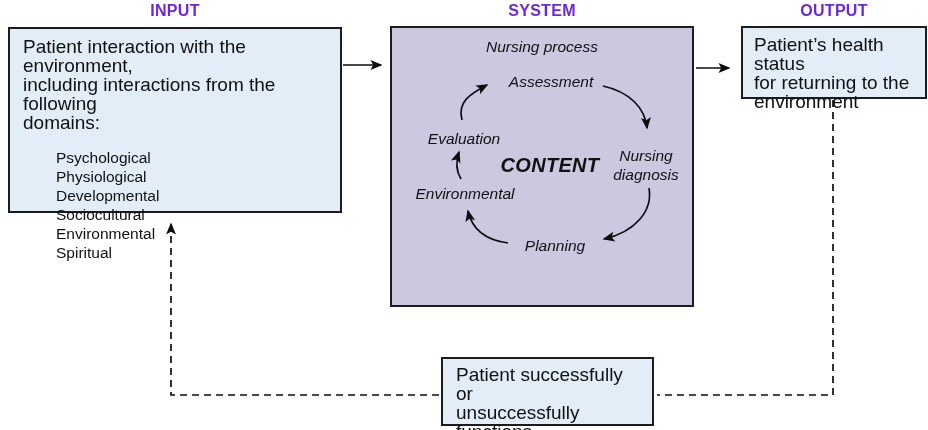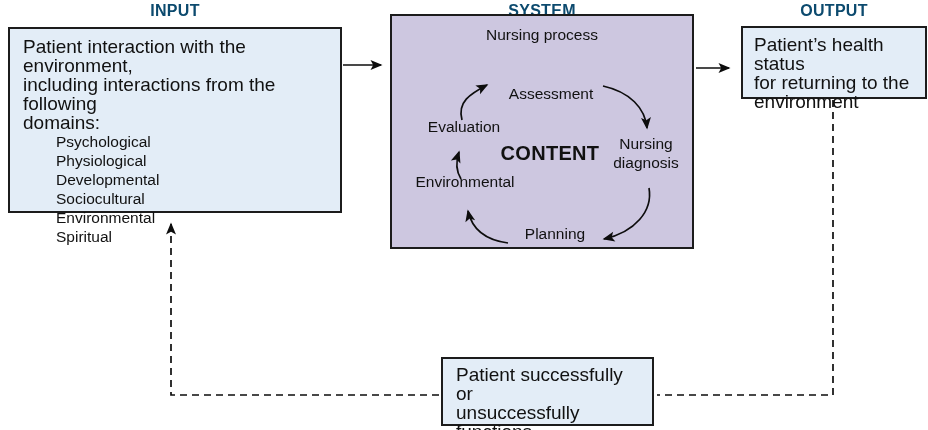--- a/index.html
+++ b/index.html
@@ -12,54 +12,54 @@
     font-family: "Liberation Sans", sans-serif;
     color: #111111;
     overflow: hidden;
   }
   .section-label {
     position: absolute;
     font-weight: bold;
     font-size: 16px;
     letter-spacing: 0.3px;
     text-align: center;
-    color: #0c4a6e;
+    color: #6d28d9;
   }
   .box {
     position: absolute;
     border: 2px solid #1c1c1c;
   }
   .box-blue { background: #e3edf7; }
   .box-purple { background: #cdc7e0; }
   .body-text {
     font-size: 19px;
     line-height: 19px;
     white-space: pre-line;
   }
   #input-box { left: 8px; top: 27px; width: 334px; height: 186px; padding: 8px 10px 0 13px; }
-  #input-domains { margin-top: 0; padding-left: 33px; }
+  #input-domains { margin-top: 16px; padding-left: 33px; }
   .domain-item { font-size: 15.5px; line-height: 19px; }
-  #system-box { left: 390px; top: 14px; width: 304px; height: 235px; }
+  #system-box { left: 390px; top: 26px; width: 304px; height: 281px; font-style: italic; }
   #output-box { left: 741px; top: 26px; width: 186px; height: 73px; padding: 7px 6px 0 11px; }
   #feedback-box { left: 441px; top: 357px; width: 213px; height: 69px; padding: 6px 8px 0 13px; }
   #label-input    { left: 8px;   top: 2px;   width: 334px; }
   #label-system   { left: 390px; top: 2px;   width: 304px; }
   #label-output   { left: 741px; top: 2px;   width: 186px; }
   #label-feedback { left: 441px; top: 330px; width: 213px; }
   
   .sys-node {
     position: absolute;
     font-size: 15.5px;
     line-height: 19px;
     text-align: center;
     transform: translateX(-50%);
     white-space: pre-line;
   }
   #sys-title { left: 50%; top: 9px; }
-  #node-assessment     { left: 159px; top: 44px; margin-top: 24px; }
+  #node-assessment     { left: 159px; top: 44px; }
   #node-evaluation     { left: 72px;  top: 101px; }
   #node-content        { left: 158px; top: 128px; font-weight: bold; font-size: 20px; letter-spacing: 0.3px; }
   #node-nursing-diagnosis { left: 254px; top: 118px; }
   #node-implementation { left: 73px;  top: 156px; }
   #node-planning       { left: 163px; top: 208px; }
   .arrow-layer {
     position: absolute;
     left: 0; top: 0;
     width: 928px; height: 430px;
     pointer-events: none;

